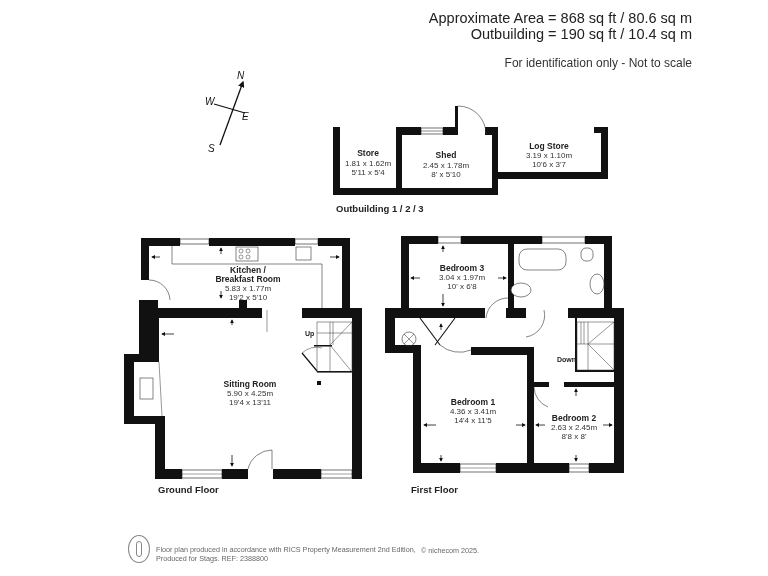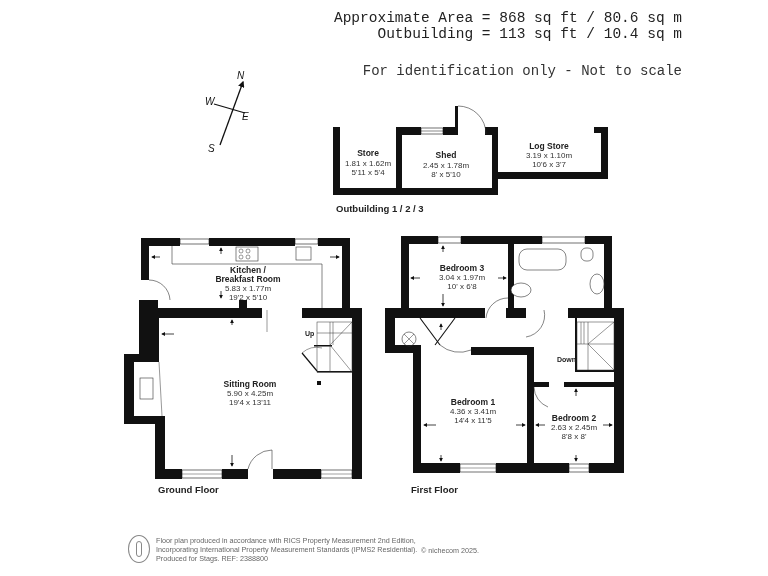--- a/index.html
+++ b/index.html
@@ -1,37 +1,37 @@
 <!DOCTYPE html>
 <html><head>
 <meta charset="utf-8">
 <style>
   html, body { margin:0; padding:0; background:#ffffff; }
   body { width:768px; height:576px; position:relative; overflow:hidden; font-family:"Liberation Sans", sans-serif; color:#1a1a1a; }
-  .area-block { position:absolute; right:86px; top:10px; text-align:right;font-family:Liberation Mono, monospace; }
+  .area-block { position:absolute; right:76px; top:10px; text-align:right; }
   .area-line { font-size:14.5px; line-height:16px; color:#222; }
-  .area-note { font-size:14px; color:#333; margin-top:21px; }
+  .area-note { font-size:12px; color:#333; margin-top:14px; }
   svg.plan { position:absolute; left:0; top:0; }
   .room-name { font-family:"Liberation Sans", sans-serif; font-weight:bold; font-size:8.5px; fill:#222; }
   .room-dim { font-family:"Liberation Sans", sans-serif; font-size:8px; fill:#333; }
   .floor-label { font-family:"Liberation Sans", sans-serif; font-weight:bold; font-size:9.5px; fill:#222; }
   .compass-letter { font-family:"Liberation Sans", sans-serif; font-size:10px; fill:#111; font-style:italic; }
   .small-label { font-family:"Liberation Sans", sans-serif; font-size:7px; fill:#222; font-weight:bold;}
   .footer { position:absolute; left:128px; top:535px; display:flex; align-items:flex-end; gap:6px; }
   .footer-icon { width:20px; height:26px; border:1px solid #888; border-radius:50%; position:relative; }
   .footer-icon::after { content:""; position:absolute; left:7px; top:5px; width:4px; height:14px; border:1px solid #888; border-radius:3px; }
   .footer-text { font-size:7.2px; color:#666; line-height:9px; }
   .footer-copy { position:absolute; left:421px; top:546px; font-size:7.2px; color:#666; }
 </style>
 </head>
 <body>
 
 <div class="area-block">
   <div class="area-line">Approximate Area = 868 sq ft / 80.6 sq m</div>
-  <div class="area-line">Outbuilding = 113 sq ft / 10.4 sq m</div>
+  <div class="area-line">Outbuilding = 190 sq ft / 10.4 sq m</div>
   <div class="area-note">For identification only - Not to scale</div>
 </div>
 
 <svg class="plan" width="768" height="576" viewBox="0 0 768 576">
   <defs>
     <marker id="ah" markerWidth="5" markerHeight="5" refX="4" refY="2.5" orient="auto">
       <path d="M0,0 L5,2.5 L0,5 z" fill="#111"></path>
     </marker>
   </defs>
 
@@ -253,17 +253,16 @@
   <text class="room-dim" x="574" y="430" text-anchor="middle">2.63 x 2.45m</text>
   <text class="room-dim" x="574" y="439" text-anchor="middle">8'8 x 8'</text>
 
   <text class="floor-label" x="411" y="493">First Floor</text>
 </svg>
 
 <div class="footer">
   <div class="footer-icon"></div>
   <div class="footer-text">
     <div>Floor plan produced in accordance with RICS Property Measurement 2nd Edition,</div>
-    <div>Incorporating International Property Measurement Standards (IPMS2 Residential).</div>
     <div>Produced for Stags.   REF: 2388800</div>
   </div>
 </div>
 <div class="footer-copy">© nichecom 2025.</div>
 
 </body></html>

